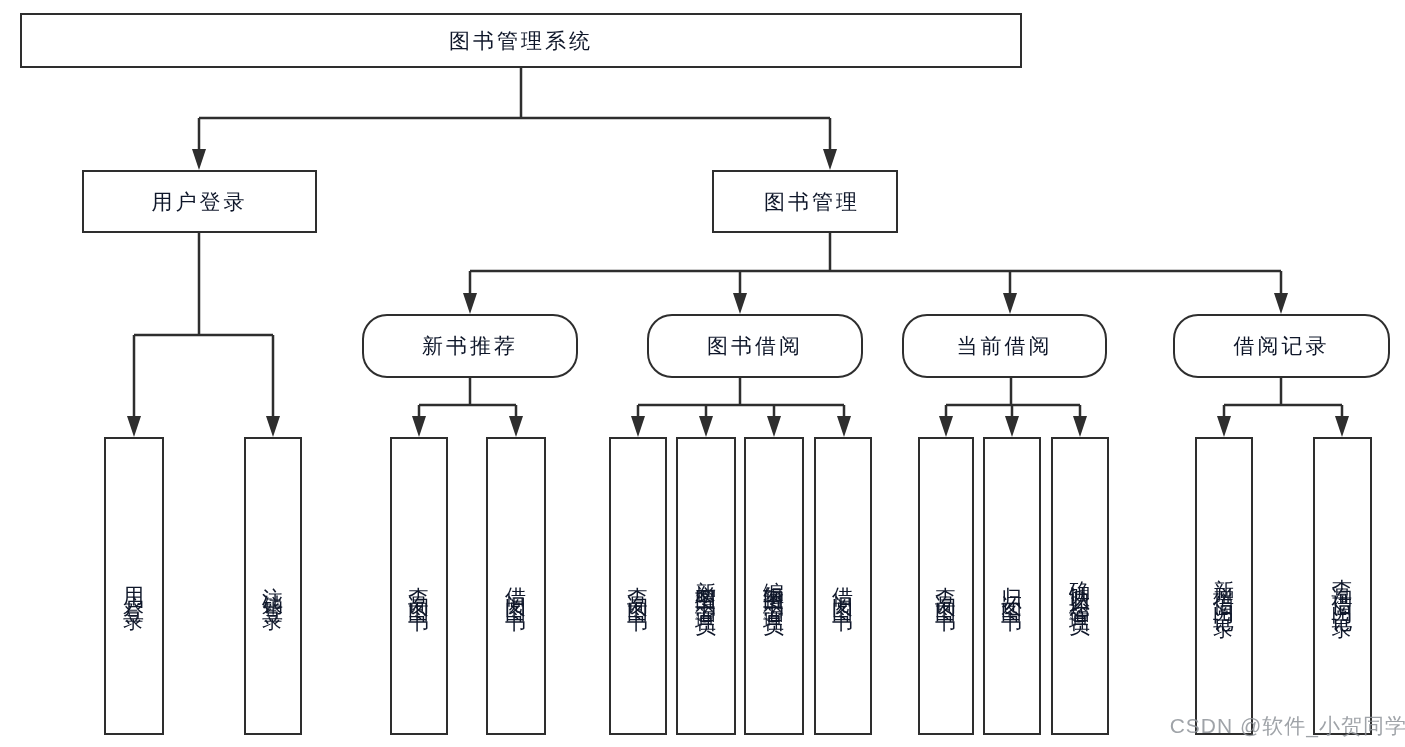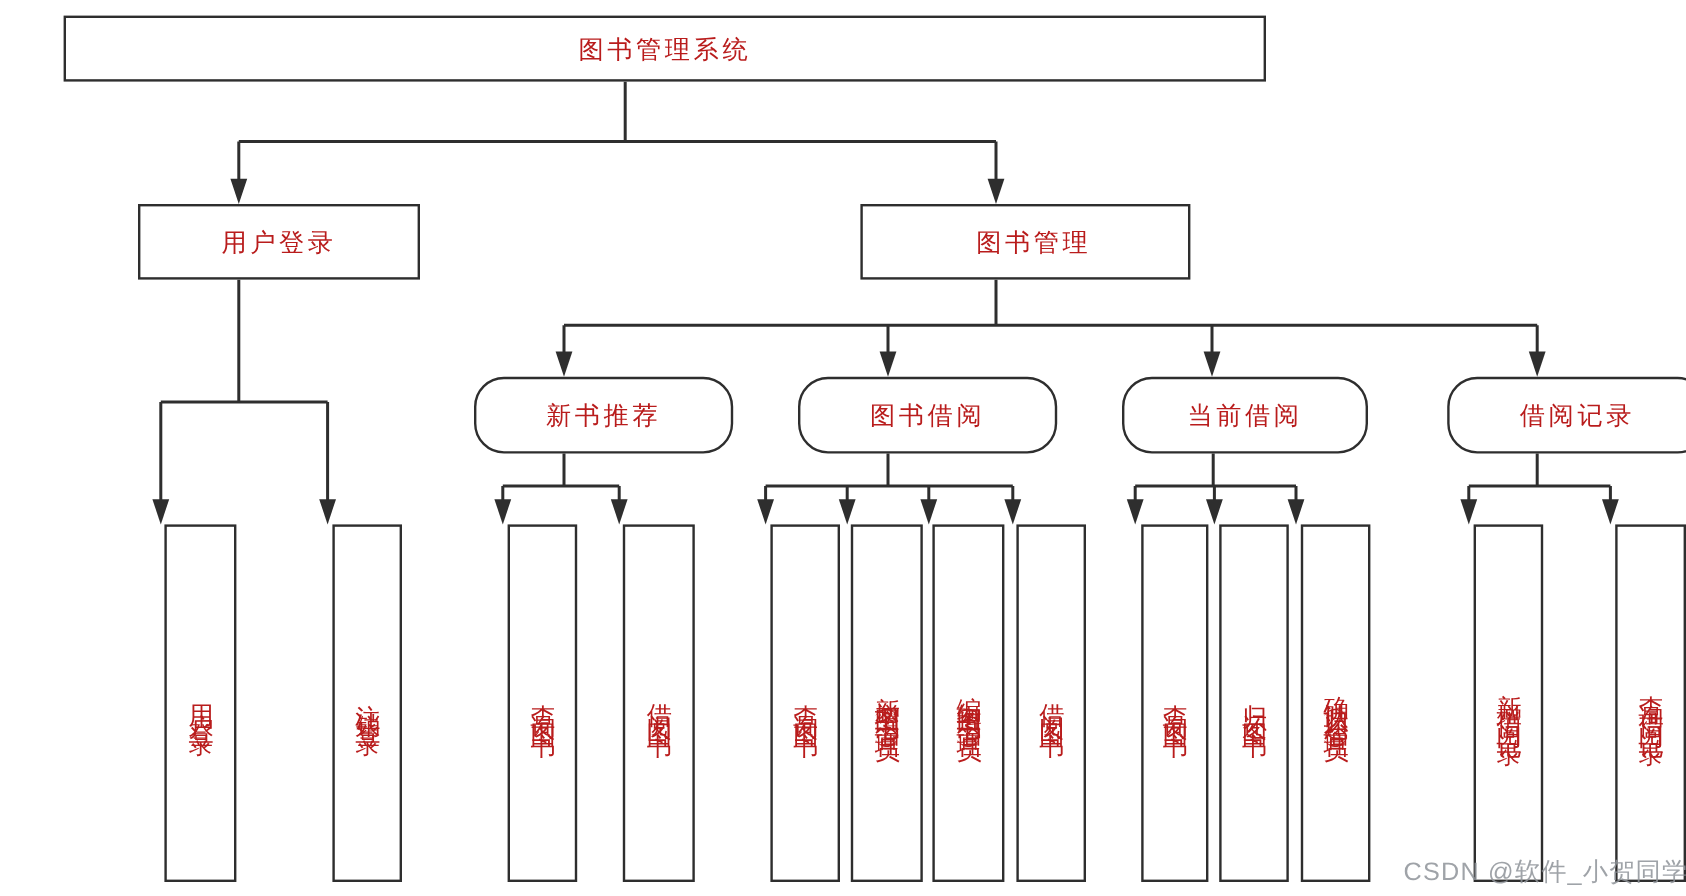--- a/index.html
+++ b/index.html
@@ -17,22 +17,21 @@
     width: 1405px; height: 747px;
   }
   .box {
     position: absolute;
     box-sizing: border-box;
     background: #ffffff;
     border: 2.5px solid #2e2e2e;
     display: flex;
     align-items: center;
     justify-content: center;
-    color: #b91c1c;
-    margin-left: 33px;
+    color: #0f172a;
   }
   .h-box {
     font-size: 21px;
     letter-spacing: 3px;
     white-space: nowrap;
   }
   .v-box {
     writing-mode: vertical-rl;
     font-size: 21px;
     letter-spacing: 8px;
@@ -83,24 +82,24 @@
       <polygon points="1005,416 1019,416 1012,437" fill="#2e2e2e"></polygon>
       <polygon points="1073,416 1087,416 1080,437" fill="#2e2e2e"></polygon>
       <path d="M 1281 378 V 405 M 1224 405 H 1342 M 1224 405 V 423 M 1342 405 V 423" fill="none" stroke="#2e2e2e" stroke-width="2.5"></path>
       <polygon points="1217,416 1231,416 1224,437" fill="#2e2e2e"></polygon>
       <polygon points="1335,416 1349,416 1342,437" fill="#2e2e2e"></polygon>
     </svg>
 
   <div class="box h-box" style="left:20px; top:13px; width:1002px; height:55px;">图书管理系统</div>
 
   <div class="box h-box lvl2" style="left:82px; width:235px;">用户登录</div>
-  <div class="box h-box lvl2" style="left:684px; width:275px;padding-left:14px;">图书管理</div>
+  <div class="box h-box lvl2" style="left:712px; width:186px;padding-left:14px;">图书管理</div>
 
   <div class="box h-box lvl3" style="left:362px; width:216px;">新书推荐</div>
-  <div class="box h-box lvl3" style="left:632px; width:216px;">图书借阅</div>
+  <div class="box h-box lvl3" style="left:647px; width:216px;">图书借阅</div>
   <div class="box h-box lvl3" style="left:902px; width:205px;">当前借阅</div>
   <div class="box h-box lvl3" style="left:1173px; width:217px;">借阅记录</div>
 
   <div class="box v-box" style="left:104px; width:60px;">用户登录</div>
   <div class="box v-box" style="left:244px; width:58px;">注销登录</div>
 
   <div class="box v-box" style="left:390px; width:58px;">查询图书</div>
   <div class="box v-box" style="left:486px; width:60px;">借阅图书</div>
 
   <div class="box v-box" style="left:609px; width:58px;">查询图书</div>

